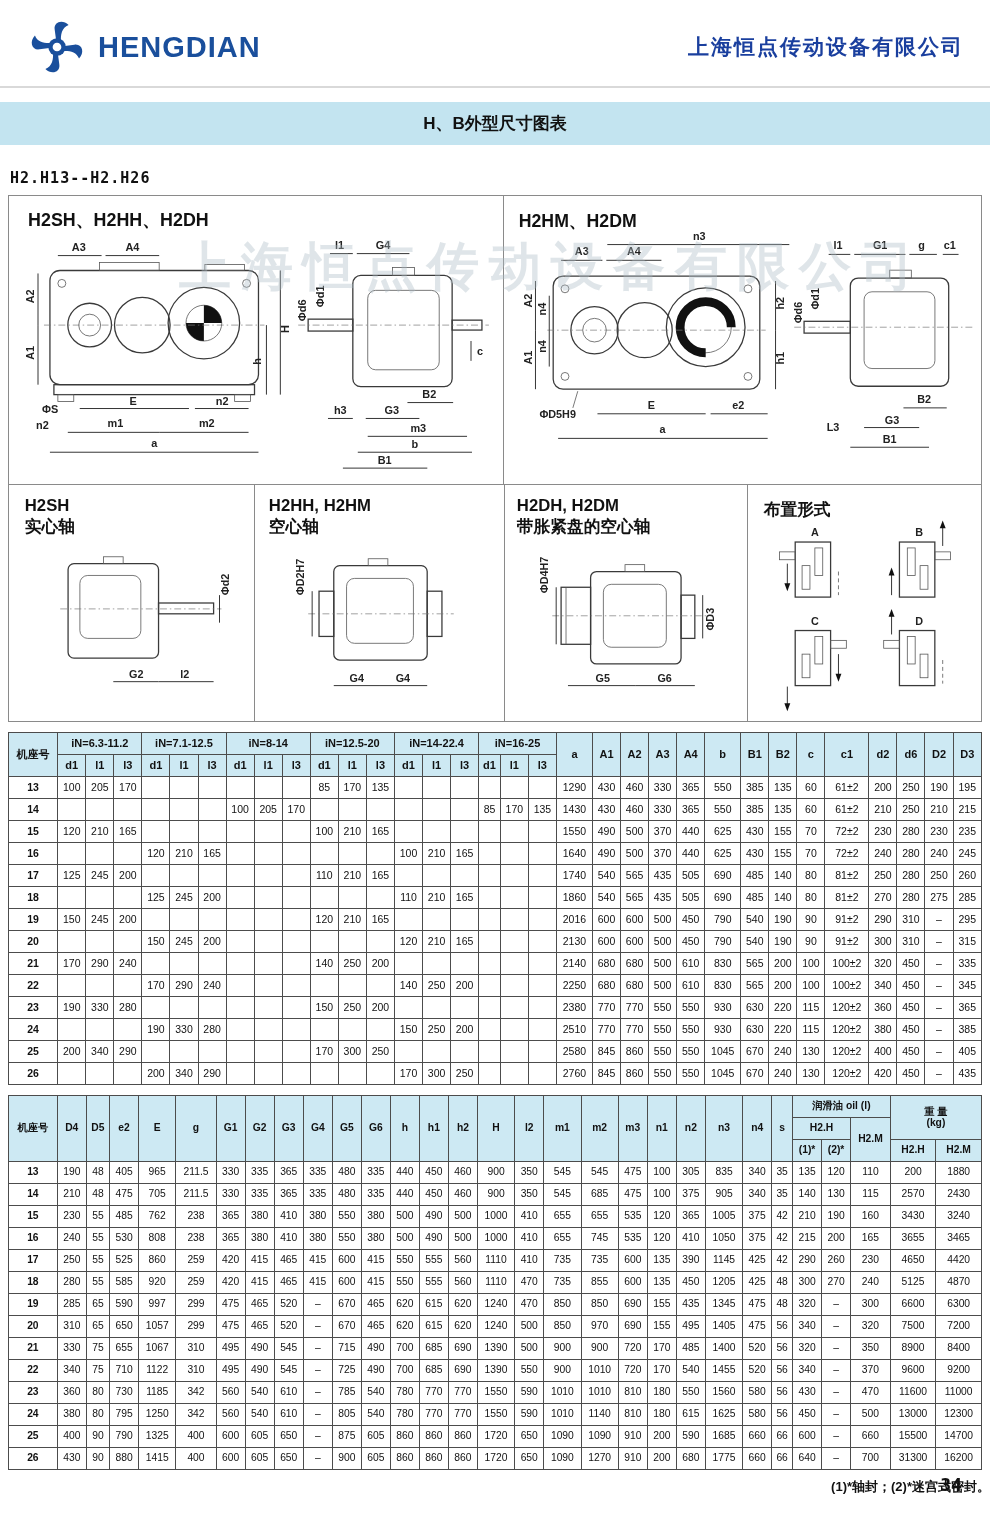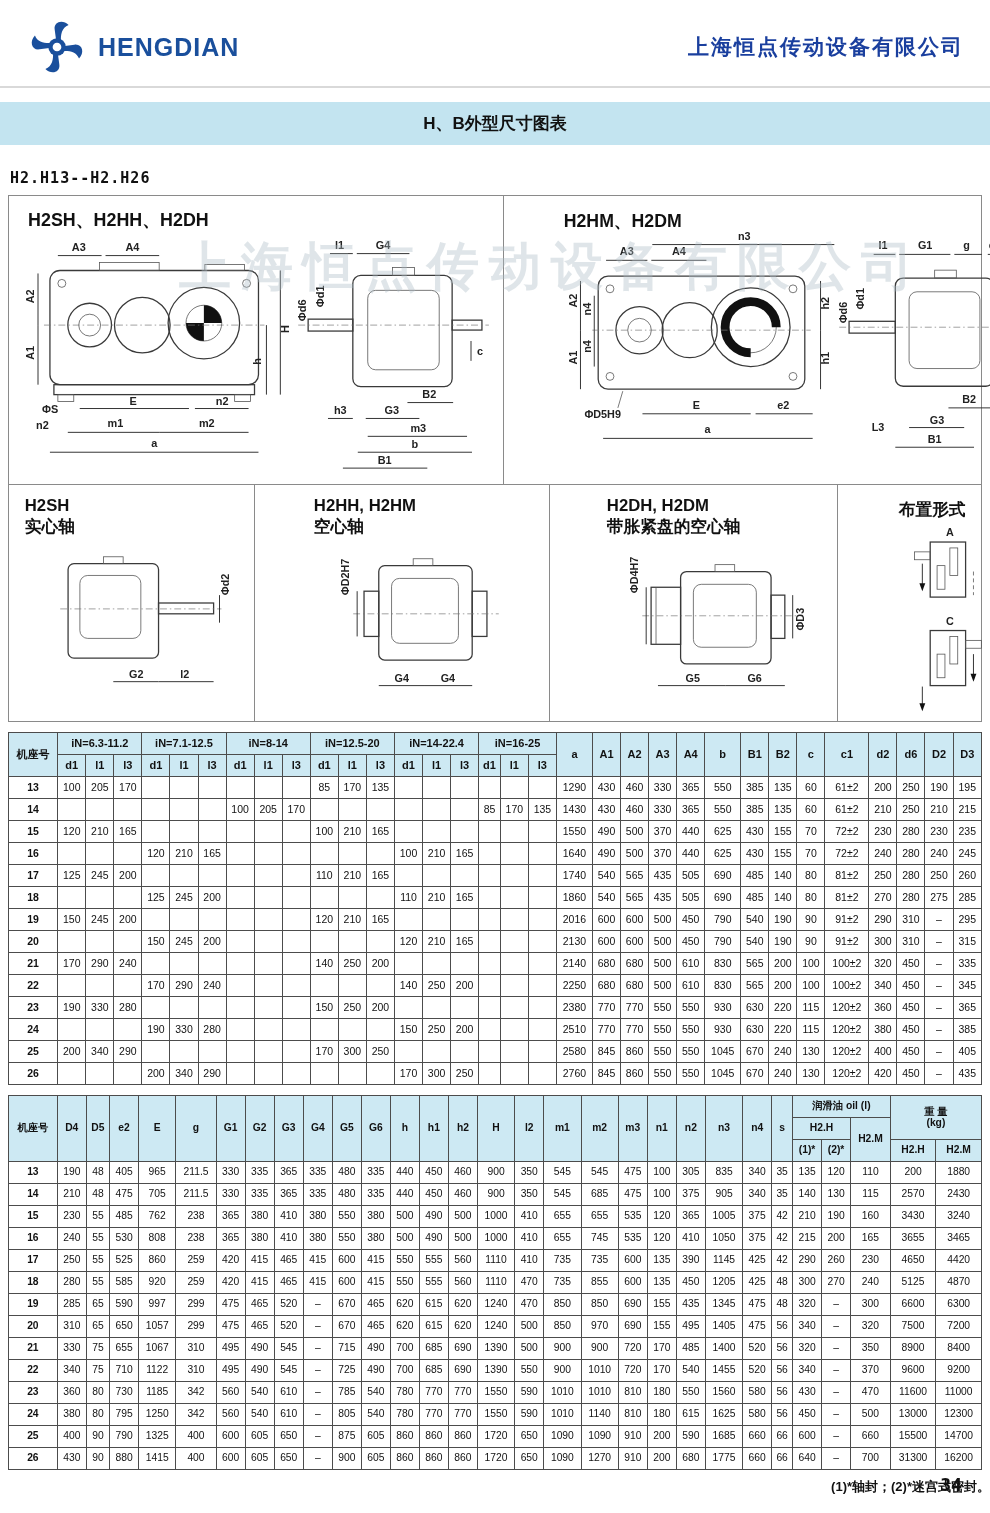--- a/index.html
+++ b/index.html
@@ -2,31 +2,31 @@
 <html><head>
 <meta charset="utf-8">
 <style>
   html,body{margin:0;padding:0;background:#ffffff;}
   .page{width:990px;height:1513px;position:relative;background:#fff;overflow:hidden;
         font-family:"Liberation Sans","DejaVu Sans",sans-serif;color:#111;}
   
   .hdr{display:flex;justify-content:space-between;align-items:center;
        padding:16px 26px 8px 28px;border-bottom:2px solid #d9d9d9;height:62px;}
   .brand{display:flex;align-items:center;gap:12px;}
-  .brand-name{font-size:25px;font-weight:bold;color:#1a4f9c;letter-spacing:1px;}
+  .brand-name{font-size:29px;font-weight:bold;color:#1a4f9c;letter-spacing:1px;}
   .company{font-size:21px;font-weight:bold;color:#1a3f9e;letter-spacing:2px;}
   
   .band{background:#c3e4f0;margin-top:14px;padding:10px 12px;font-size:17px;font-weight:bold;text-align:center;}
   .range{margin:24px 0 8px 10px;font-size:15px;font-weight:bold;
          font-family:"DejaVu Sans Mono","Liberation Mono",monospace;letter-spacing:1px;}
   
   .dbox{margin:6px 8px 0 8px;border:1px solid #8a8a8a;position:relative;background:#fff;}
   .wm{position:absolute;top:36px;left:170px;font-size:52px;font-weight:bold;
       color:#aebdc6;opacity:.38;letter-spacing:10px;white-space:nowrap;z-index:2;pointer-events:none;}
-  .drow{display:flex;position:relative;z-index:1;gap:45px;}
+  .drow{display:flex;position:relative;z-index:1;}
   .dpanel{position:relative;}
   .dpanel.r{border-right:1px solid #8a8a8a;}
   .drow1 .dpanel{height:288px;}
   .drow1{border-bottom:1px solid #8a8a8a;}
   .drow2 .dpanel{height:236px;}
   svg text{font-family:"Liberation Sans","DejaVu Sans",sans-serif;}
   .dim{font-size:11px;font-weight:bold;fill:#222;}
   .ptitle{font-size:18px;font-weight:bold;fill:#111;}
   .psub{font-size:17px;font-weight:bold;fill:#111;}
   .ln{stroke:#333;stroke-width:1;}

